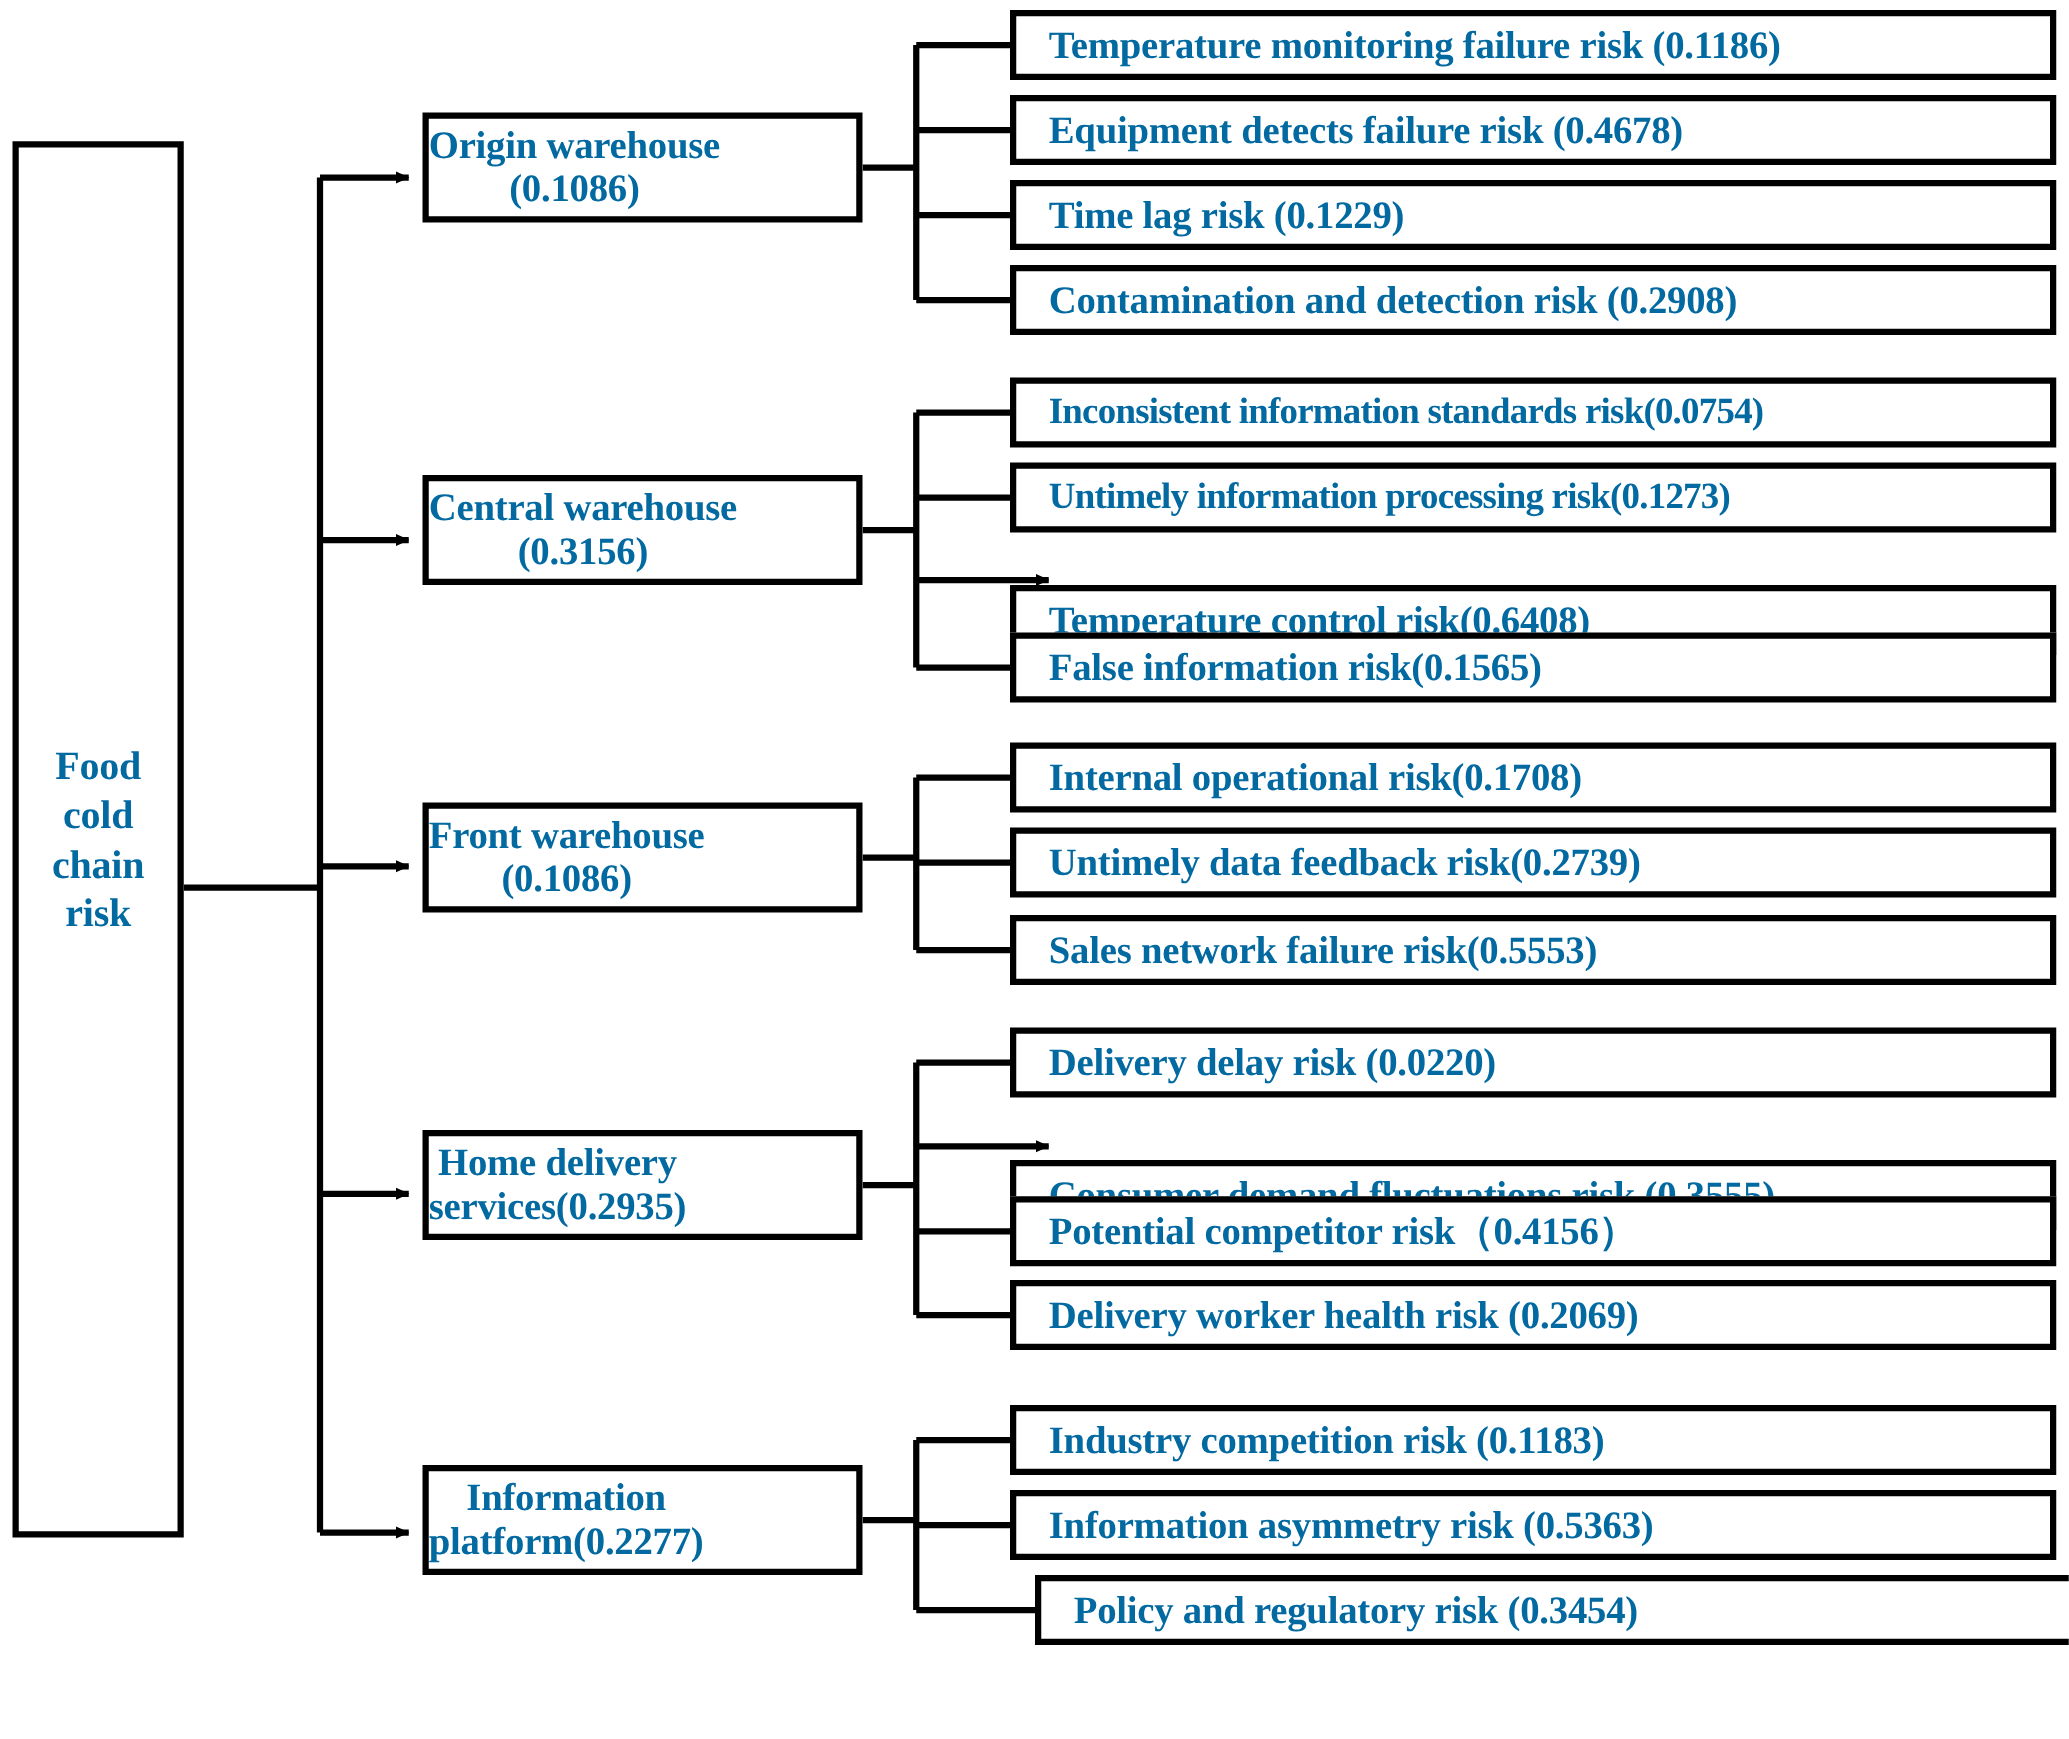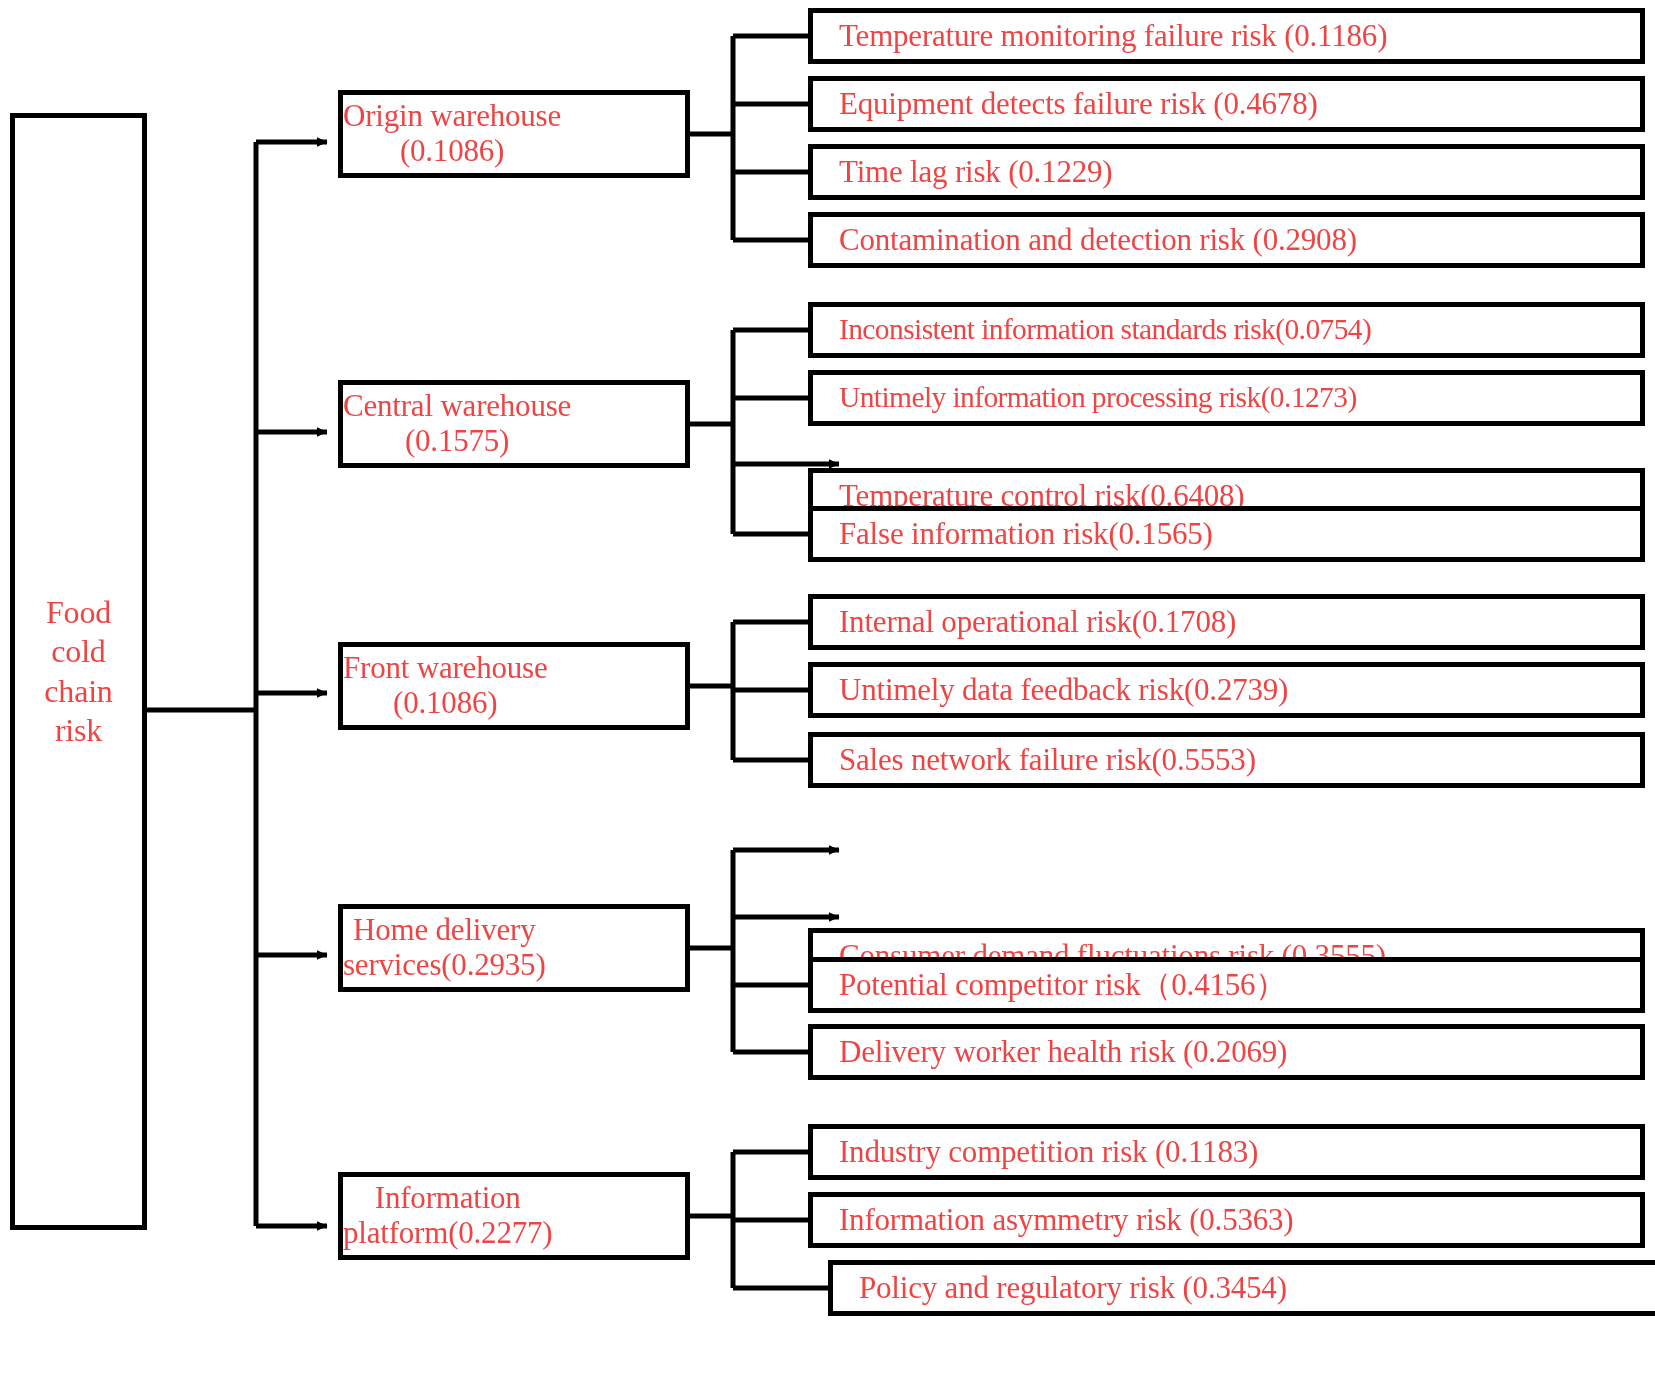--- a/index.html
+++ b/index.html
@@ -42,22 +42,22 @@
   .node.mid {
     justify-content: flex-start;
     text-align: center;
   }
   .node.leaf {
     justify-content: flex-start;
     text-align: left;
     padding-left: 26px;
   }
   .node-label {
-    font-weight: normal;
-    color: #ef4444;
+    font-weight: bold;
+    color: #0369a1;
     line-height: 1.12;
     letter-spacing: -0.2px;
     white-space: pre-line;
   }
   .root .node-label {
     font-size: 32px;
     line-height: 1.22;
   }
   .mid .node-label {
     font-size: 31px;
@@ -147,21 +147,21 @@
 risk</span>
   </div>
 
   <div class="node mid" style="left:338px; top:90px; width:352px; height:88px;">
     <span class="node-label">Origin warehouse
 (0.1086)</span>
   </div>
 
   <div class="node mid" style="left:338px; top:380px; width:352px; height:88px;">
     <span class="node-label">Central warehouse
-(0.1575)</span>
+(0.3156)</span>
   </div>
 
   <div class="node mid" style="left:338px; top:642px; width:352px; height:88px;">
     <span class="node-label">Front warehouse
 (0.1086)</span>
   </div>
 
   <div class="node mid" style="left:338px; top:904px; width:352px; height:88px;">
     <span class="node-label">Home delivery
 services(0.2935)</span>
@@ -201,20 +201,23 @@
   <div class="node leaf" style="left:808px; top:594px; width:837px; height:56px;">
     <span class="node-label">Internal operational risk(0.1708)</span>
   </div>
   <div class="node leaf" style="left:808px; top:662px; width:837px; height:56px;">
     <span class="node-label">Untimely data feedback risk(0.2739)</span>
   </div>
   <div class="node leaf" style="left:808px; top:732px; width:837px; height:56px;">
     <span class="node-label">Sales network failure risk(0.5553)</span>
   </div>
 
+  <div class="node leaf" style="left:808px; top:822px; width:837px; height:56px;">
+    <span class="node-label">Delivery delay risk (0.0220)</span>
+  </div>
   <div class="node leaf" style="left:808px; top:889px; width:837px; height:56px;margin-top:39px;">
     <span class="node-label">Consumer demand fluctuations risk (0.3555)</span>
   </div>
   <div class="node leaf" style="left:808px; top:957px; width:837px; height:56px;">
     <span class="node-label">Potential competitor risk（0.4156）</span>
   </div>
   <div class="node leaf" style="left:808px; top:1024px; width:837px; height:56px;">
     <span class="node-label">Delivery worker health risk (0.2069)</span>
   </div>
 

